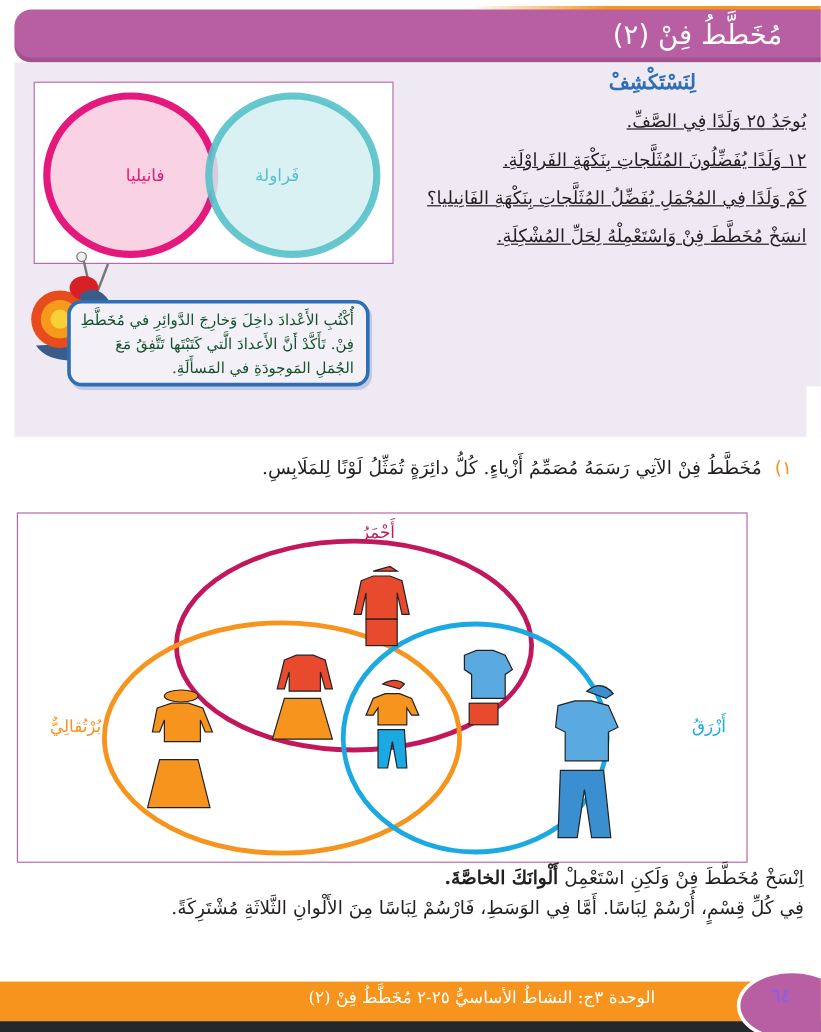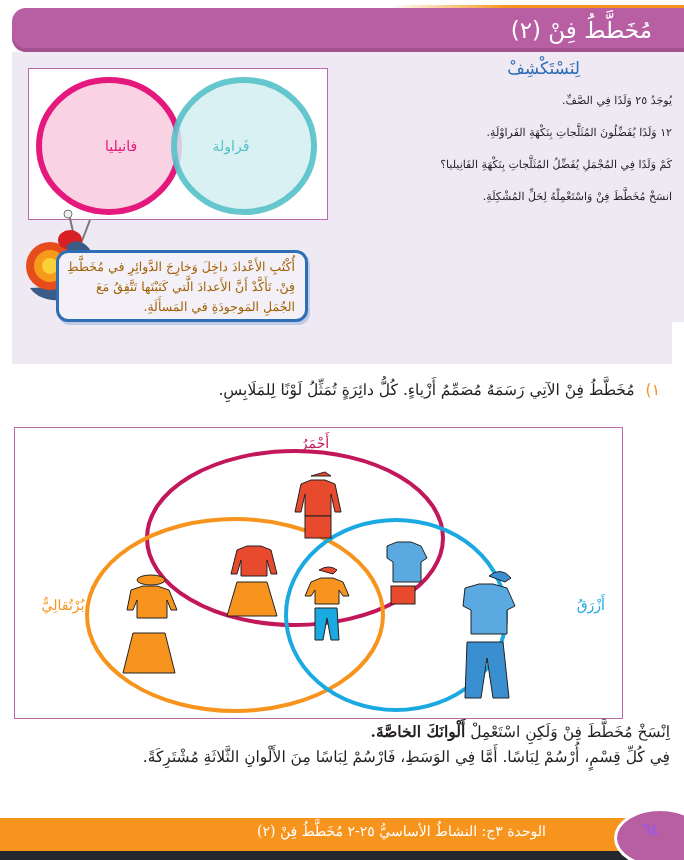--- a/index.html
+++ b/index.html
@@ -17,31 +17,31 @@
     box-shadow: inset 0 -4px 0 rgba(0,0,0,0.12);
     direction:rtl; display:flex; align-items:center;
   }
   .title-text { color:#fff; font-family:"DejaVu Sans", sans-serif; font-size:23px; padding-right:40px; }
   .explore-panel {
     position:absolute; left:12px; top:52px; width:672px; height:312px;
     background:#efe9f4;
   }
   .explore-panel .right-notch { position:absolute; right:0; top:270px; width:12px; height:42px; background:#fff; }
   .rtl { direction:rtl; text-align:right; }
-  .explore-heading { position:absolute; right:104px; top:6px; color:#2e6eb5; font-size:17px; font-weight:normal; }
-  .explore-lines { position:absolute; right:12px; top:36px; width:330px; font-size:11px; line-height:26px; }
+  .explore-heading { position:absolute; right:104px; top:6px; color:#2e6eb5; font-size:17px; font-weight:bold; }
+  .explore-lines { position:absolute; right:12px; top:36px; width:330px; font-size:15px; line-height:26px;text-decoration:underline; }
   .explore-lines p { margin:0 0 6px 0; }
   .venn1-frame { position:absolute; left:28px; top:68px; width:298px; height:150px; border:1.5px solid #b869a9; background:#fff; }
   .venn1-frame svg { position:absolute; left:0; top:0; }
   .snail { position:absolute; left:22px; top:208px; width:80px; height:100px; }
   .hint-box {
     position:absolute; left:56px; top:250px; width:252px; height:72px;
     border:3px solid #2e6eb5; border-radius:12px; background:#f4f0f8;
     box-shadow: 2px 3px 0 rgba(46,110,181,0.25);
-    font-size:12.5px; line-height:20px; color:#a16207; padding:4px 10px 4px 8px; box-sizing:border-box;
+    font-size:12.5px; line-height:20px; color:#14532d; padding:4px 10px 4px 8px; box-sizing:border-box;
   }
   .q1 { position:absolute; right:24px; top:381px; font-size:15.5px; }
   .q1-num { color:#f7941d; font-family:"DejaVu Sans", sans-serif; margin-left:6px; }
   .venn2-frame { position:absolute; left:14px; top:427px; width:607px; height:290px; border:1.5px solid #b869a9; background:#fff; }
   .venn2-frame svg { position:absolute; left:0; top:0; }
   .instr { position:absolute; right:14px; top:719px; width:600px; font-size:15.5px; line-height:25px; }
   .instr b { font-weight:bold; }
   .footer-bar { position:absolute; left:0; top:818px; width:684px; height:33px; background:#f7941d; }
   .footer-bottom { position:absolute; left:0; top:851px; width:684px; height:9px; background:#24282c; }
   .footer-text { position:absolute; right:138px; top:823px; color:#fff; font-size:14px; direction:rtl;margin-left:16px; }

